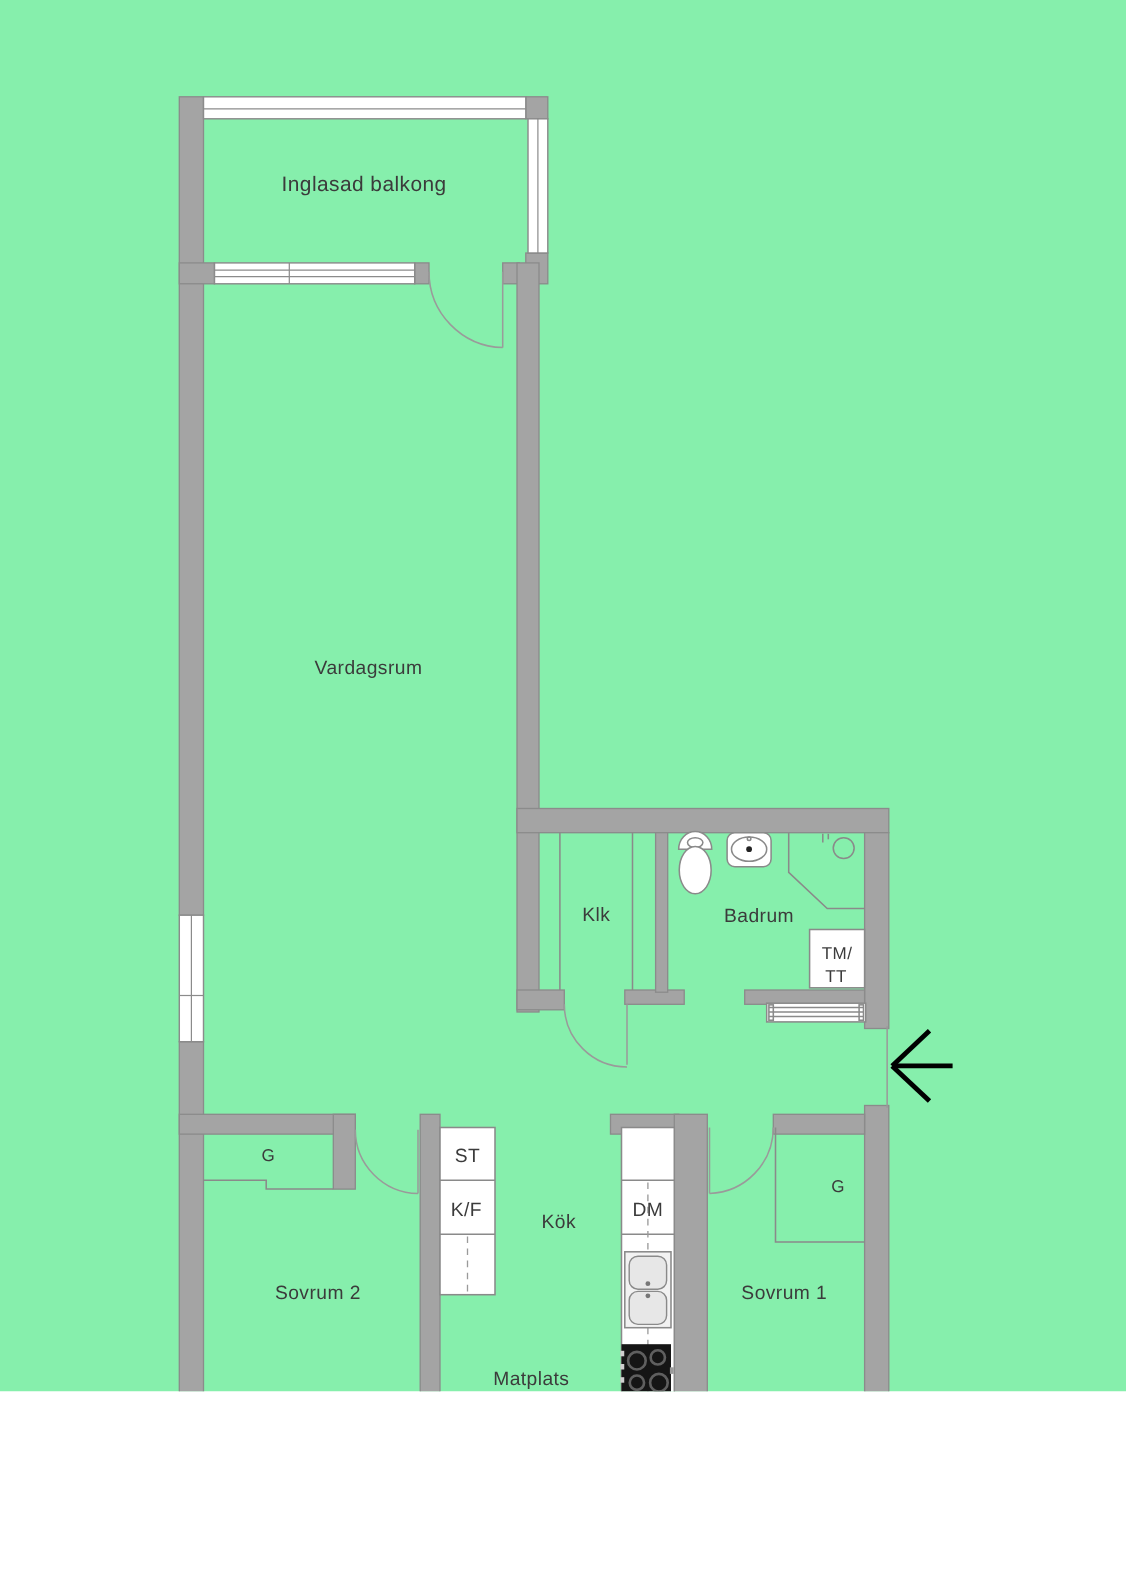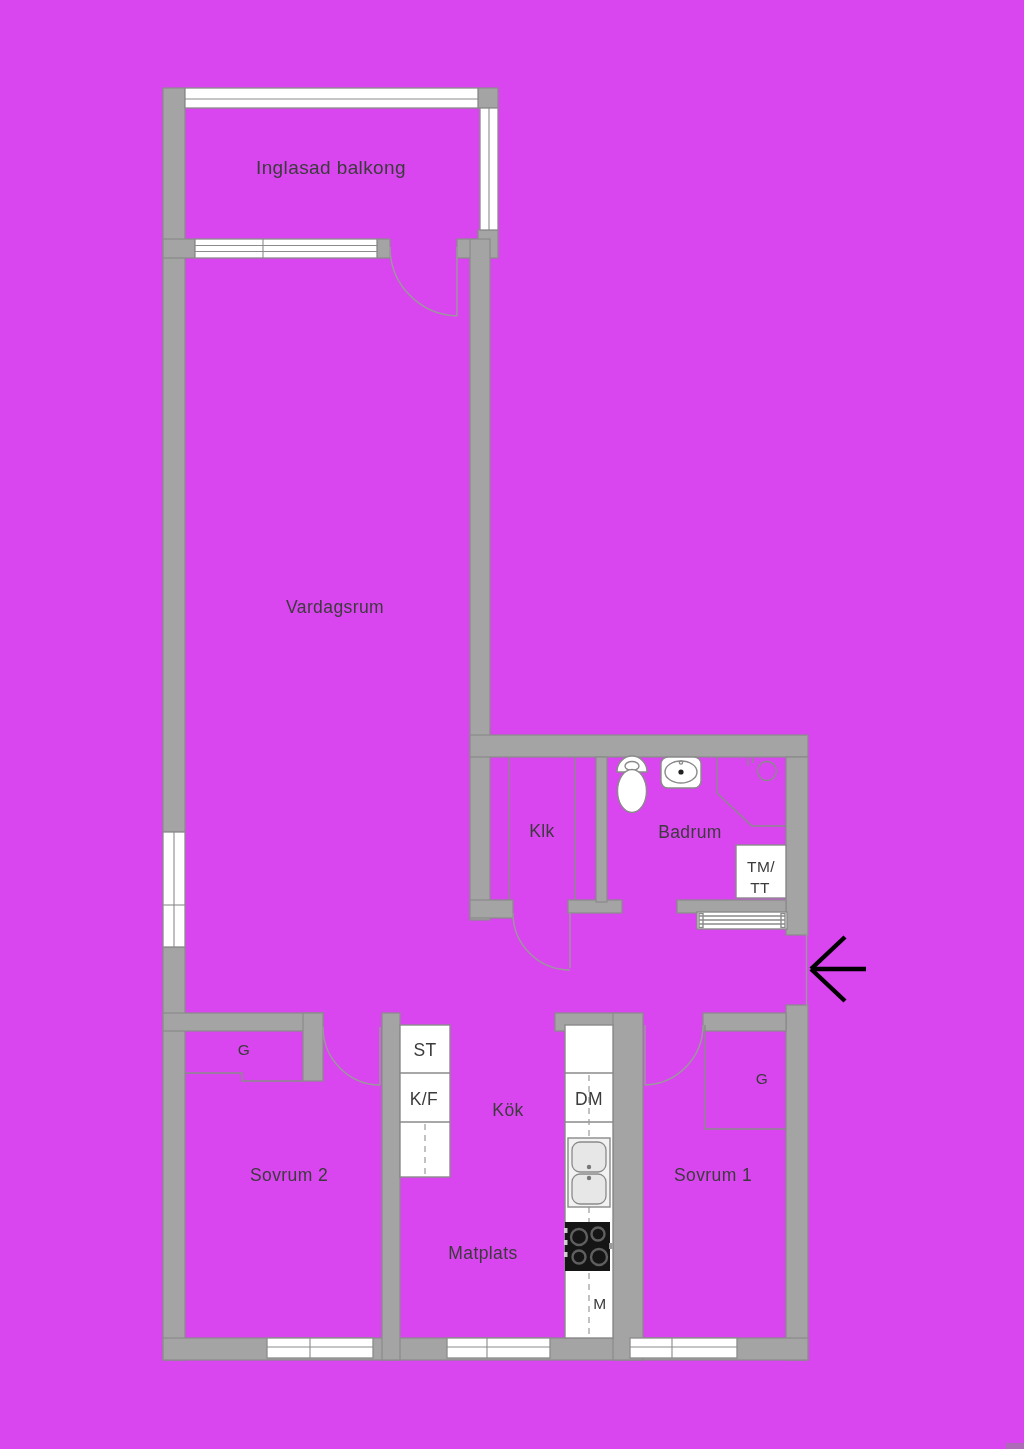--- a/index.html
+++ b/index.html
@@ -1,16 +1,16 @@
 <!DOCTYPE html>
 <html><head>
 <meta charset="utf-8">
 <style>
   html,body{margin:0;padding:0;background:#fff;}
-  .stage{position:relative;width:1024px;height:1449px;background:#d946ef;overflow:hidden;
+  .stage{position:relative;width:1024px;height:1265px;background:#86efac;overflow:hidden;
          font-family:"Liberation Sans", sans-serif;text-align:right;}
   svg{position:absolute;left:0;top:0;}
   .walls rect{stroke:#8b8b8b;stroke-width:1.2;}
   .win{fill:#ffffff;stroke:#8b8b8b;stroke-width:1.3;}
   .winline{stroke:#8b8b8b;stroke-width:1.1;fill:none;}
   .door{fill:none;stroke:#9a9a9a;stroke-width:1.4;}
   .fix{fill:#ffffff;stroke:#8a8a8a;stroke-width:1.4;}
   .fixthin{fill:none;stroke:#8a8a8a;stroke-width:1.4;}
   .dash{fill:none;stroke:#9a9a9a;stroke-width:1.2;stroke-dasharray:6 5;}
   .lbl{fill:#3b3b3b;letter-spacing:0.4px;}

